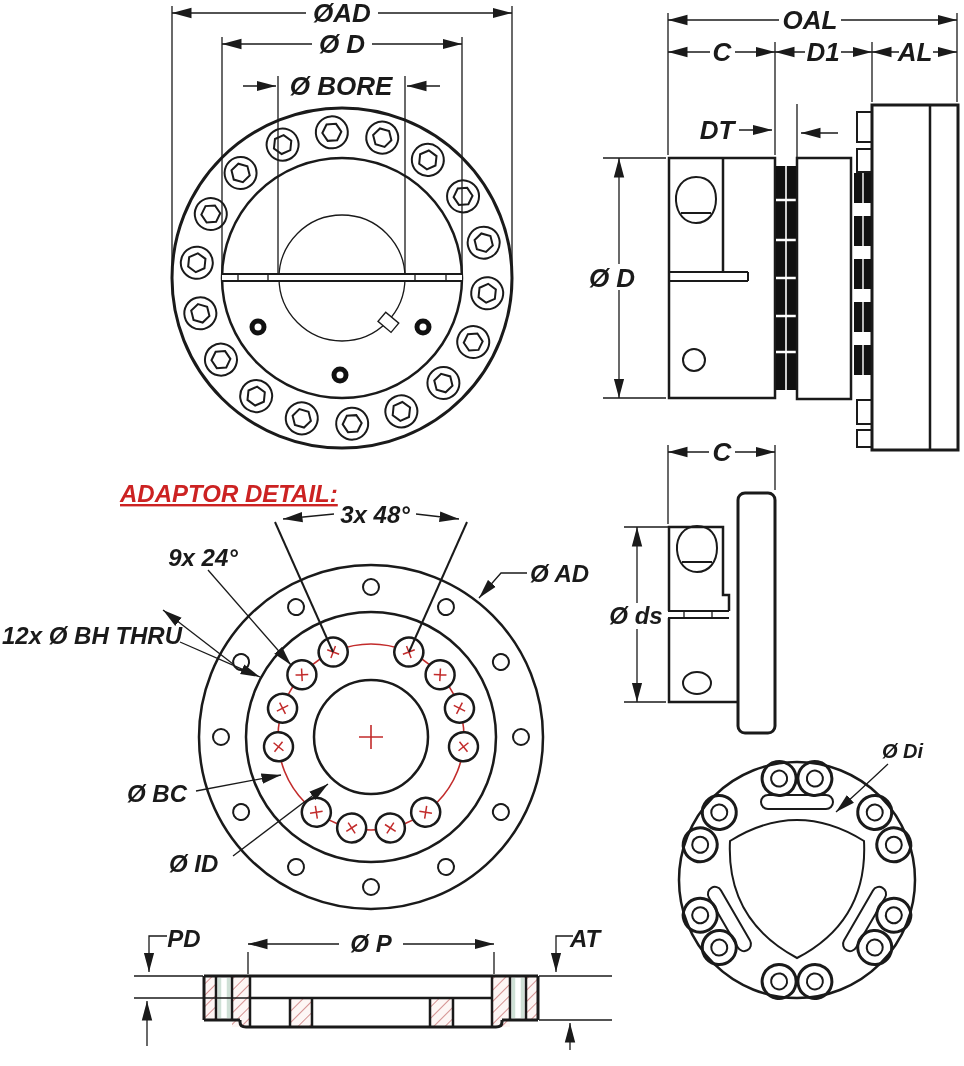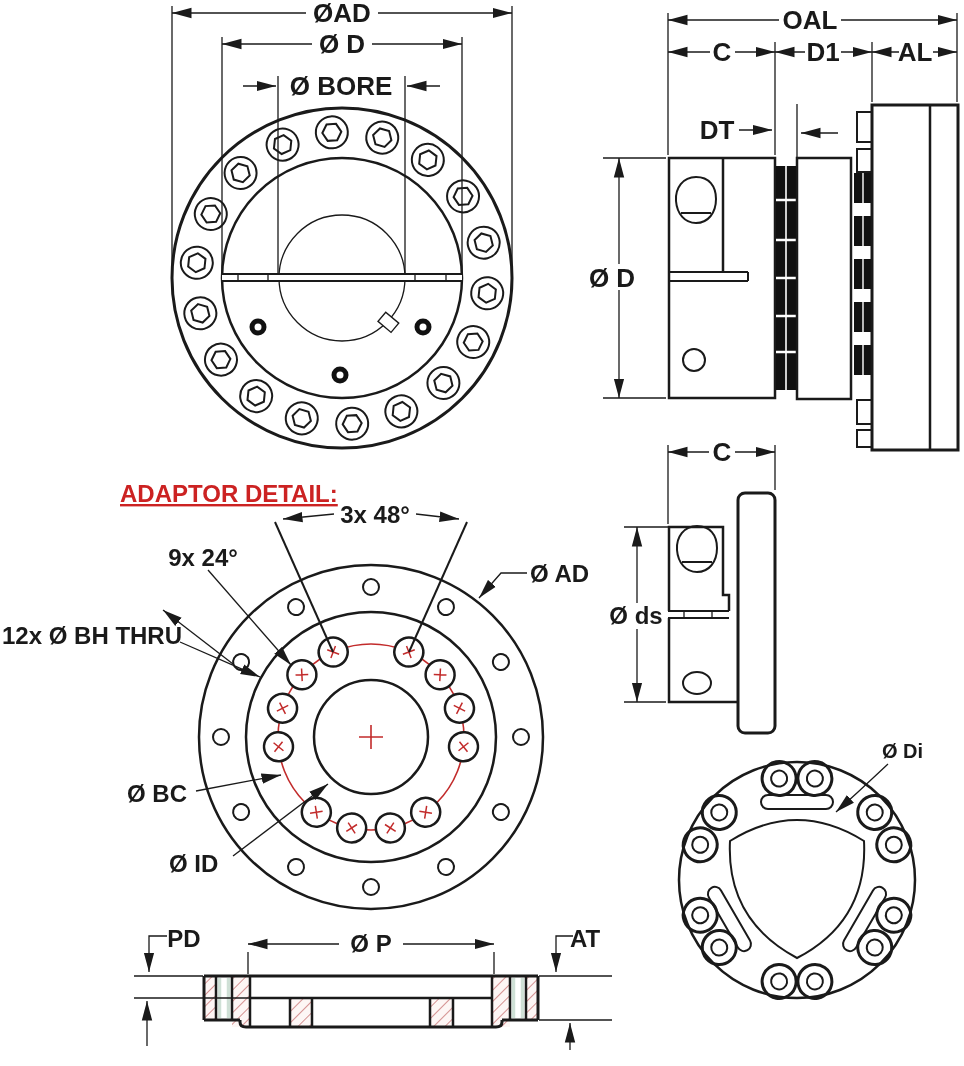--- a/index.html
+++ b/index.html
@@ -1,16 +1,16 @@
 <!DOCTYPE html>
 <html><head>
 <meta charset="utf-8">
 <style>
   html,body{margin:0;padding:0;background:#ffffff;}
-  #stage{position:relative;width:964px;height:1066px;background:#fff;overflow:hidden;}
+  #stage{position:relative;width:964px;height:1066px;background:#fff;overflow:hidden;font-style:italic;}
   svg{position:absolute;left:0;top:0;}
   svg text{font-family:"Liberation Sans","DejaVu Sans",sans-serif;font-weight:bold;fill:#1a1a1a;}
   .dim{font-size:26px;}
   .dims{font-size:24px;}
   .small{font-size:20px;}
   .title{font-size:24px;fill:#cc2222;text-decoration:underline;}
   .ln{stroke:#1a1a1a;fill:none;stroke-width:2.5;}
   .ln3{stroke:#1a1a1a;fill:none;stroke-width:3;}
   .ln2{stroke:#1a1a1a;fill:none;stroke-width:2;}
   .thin{stroke:#1a1a1a;fill:none;stroke-width:1.3;}

